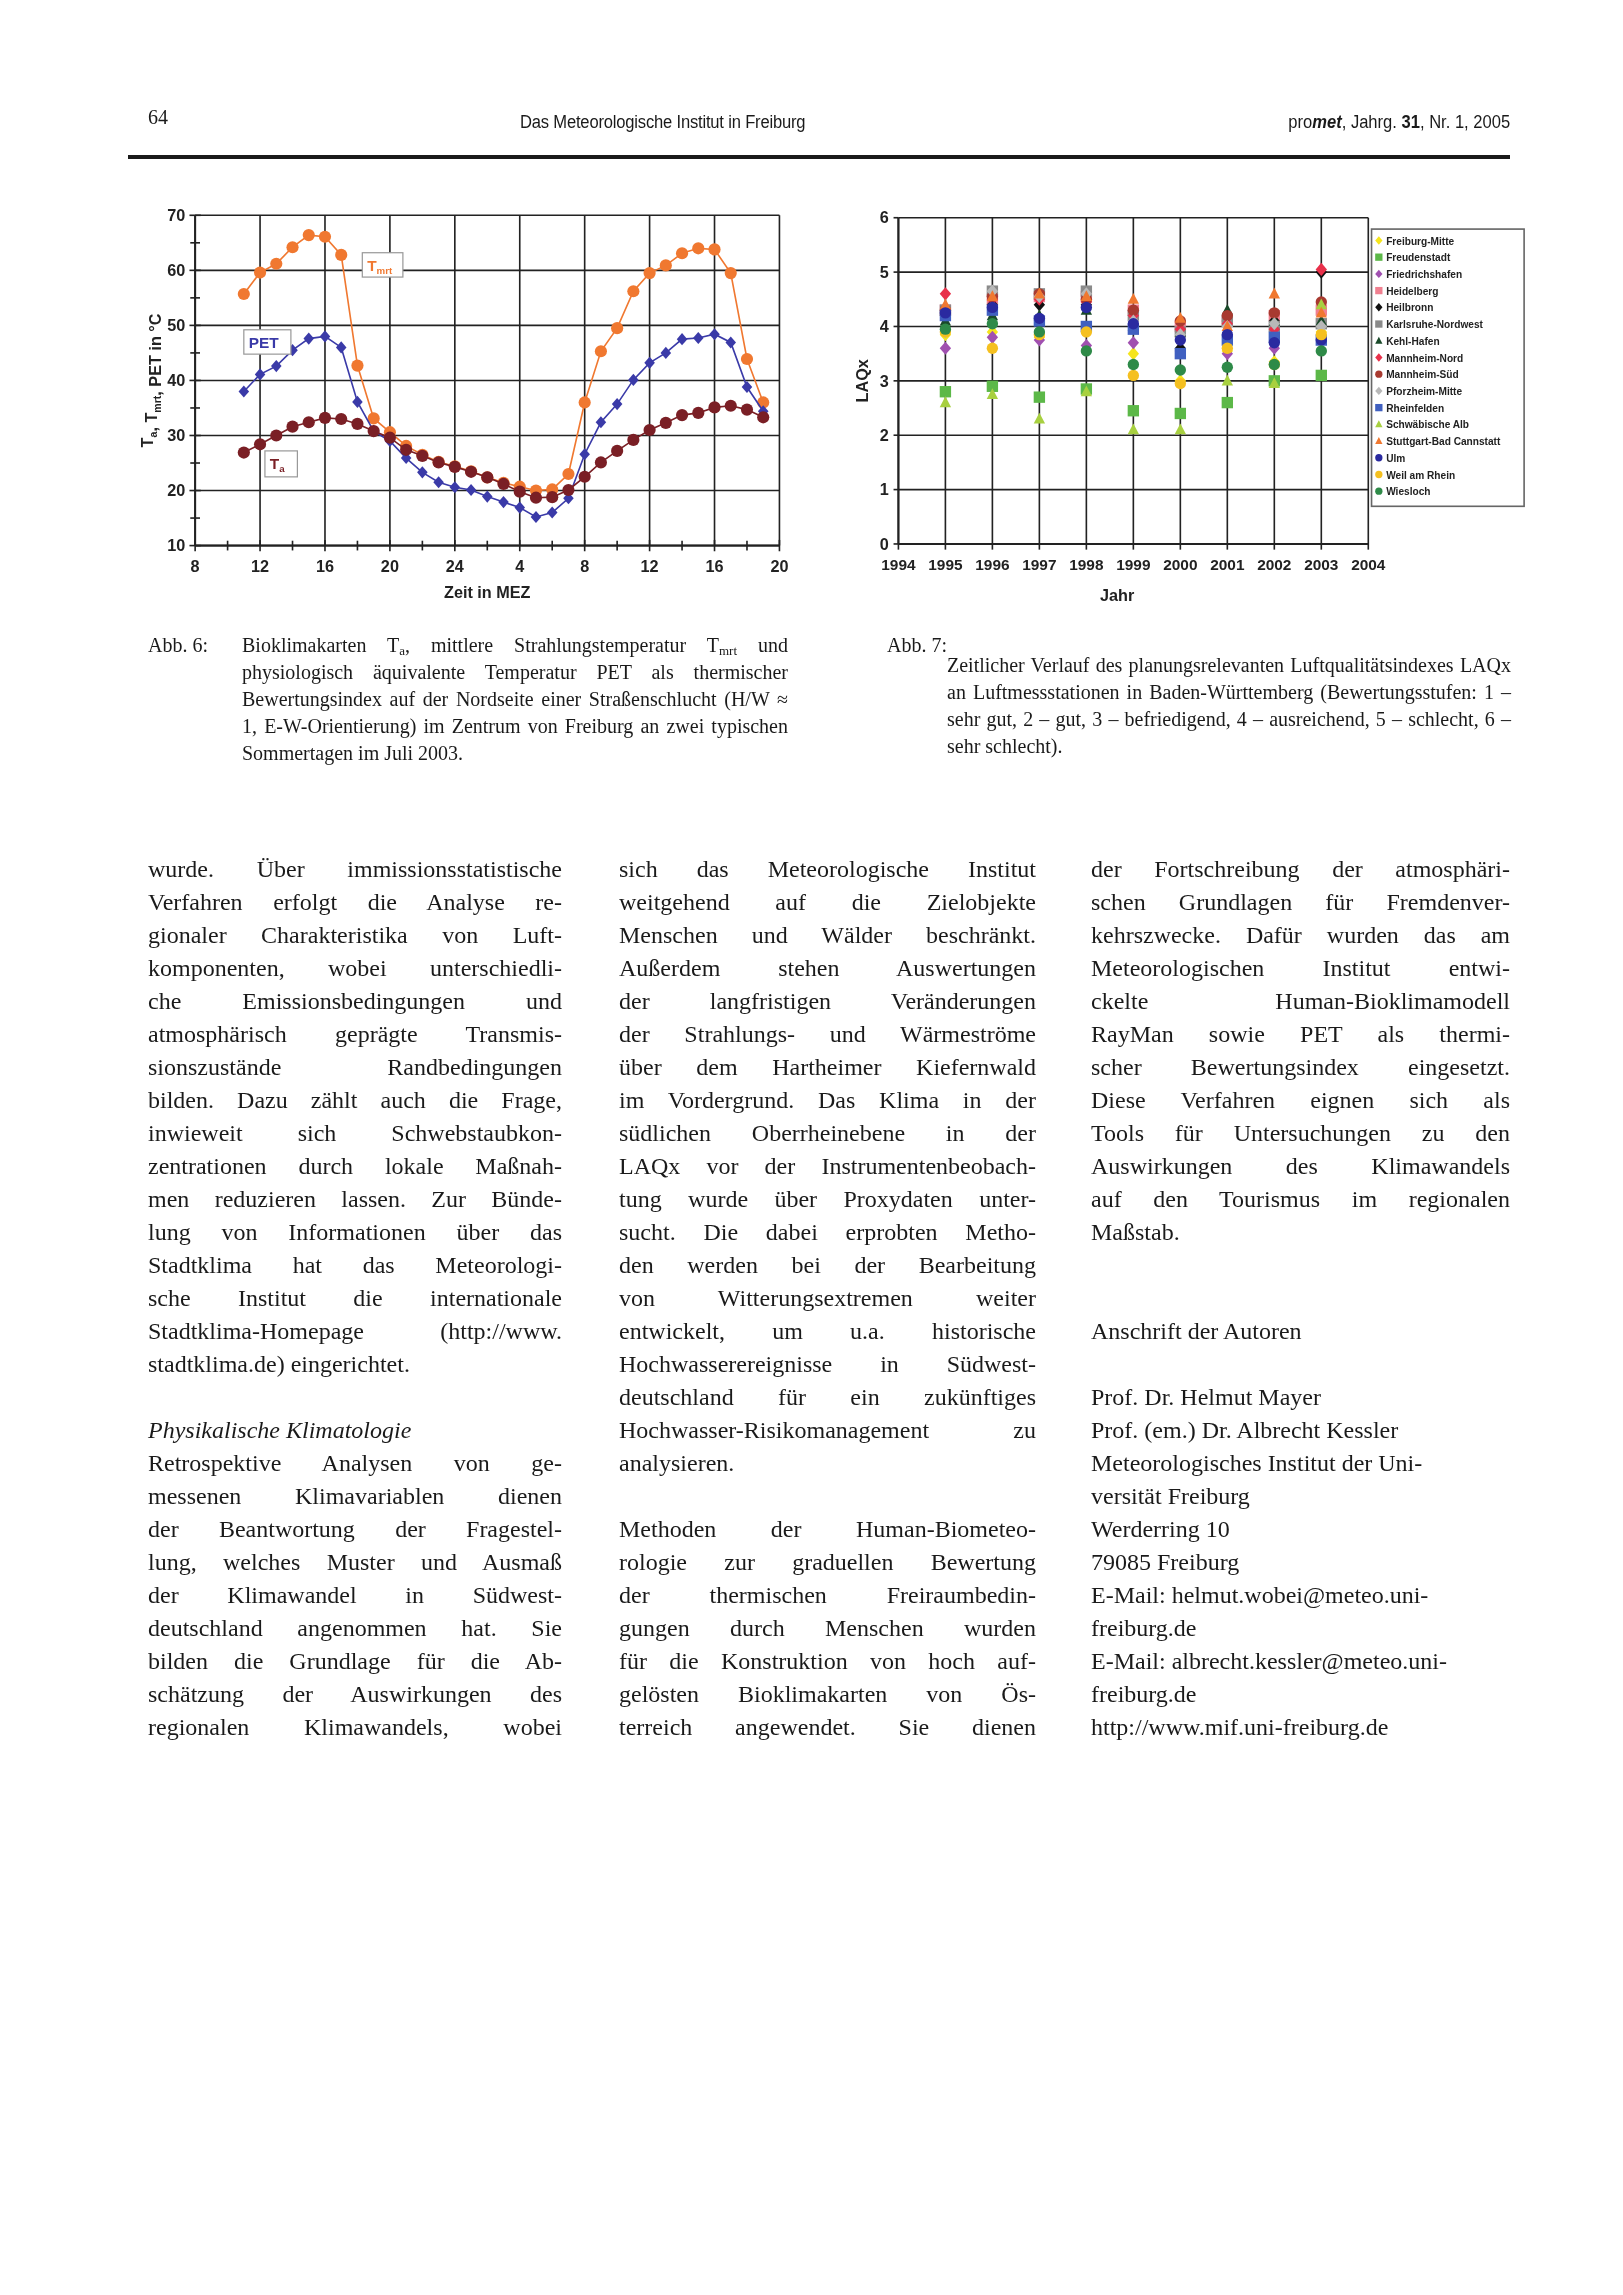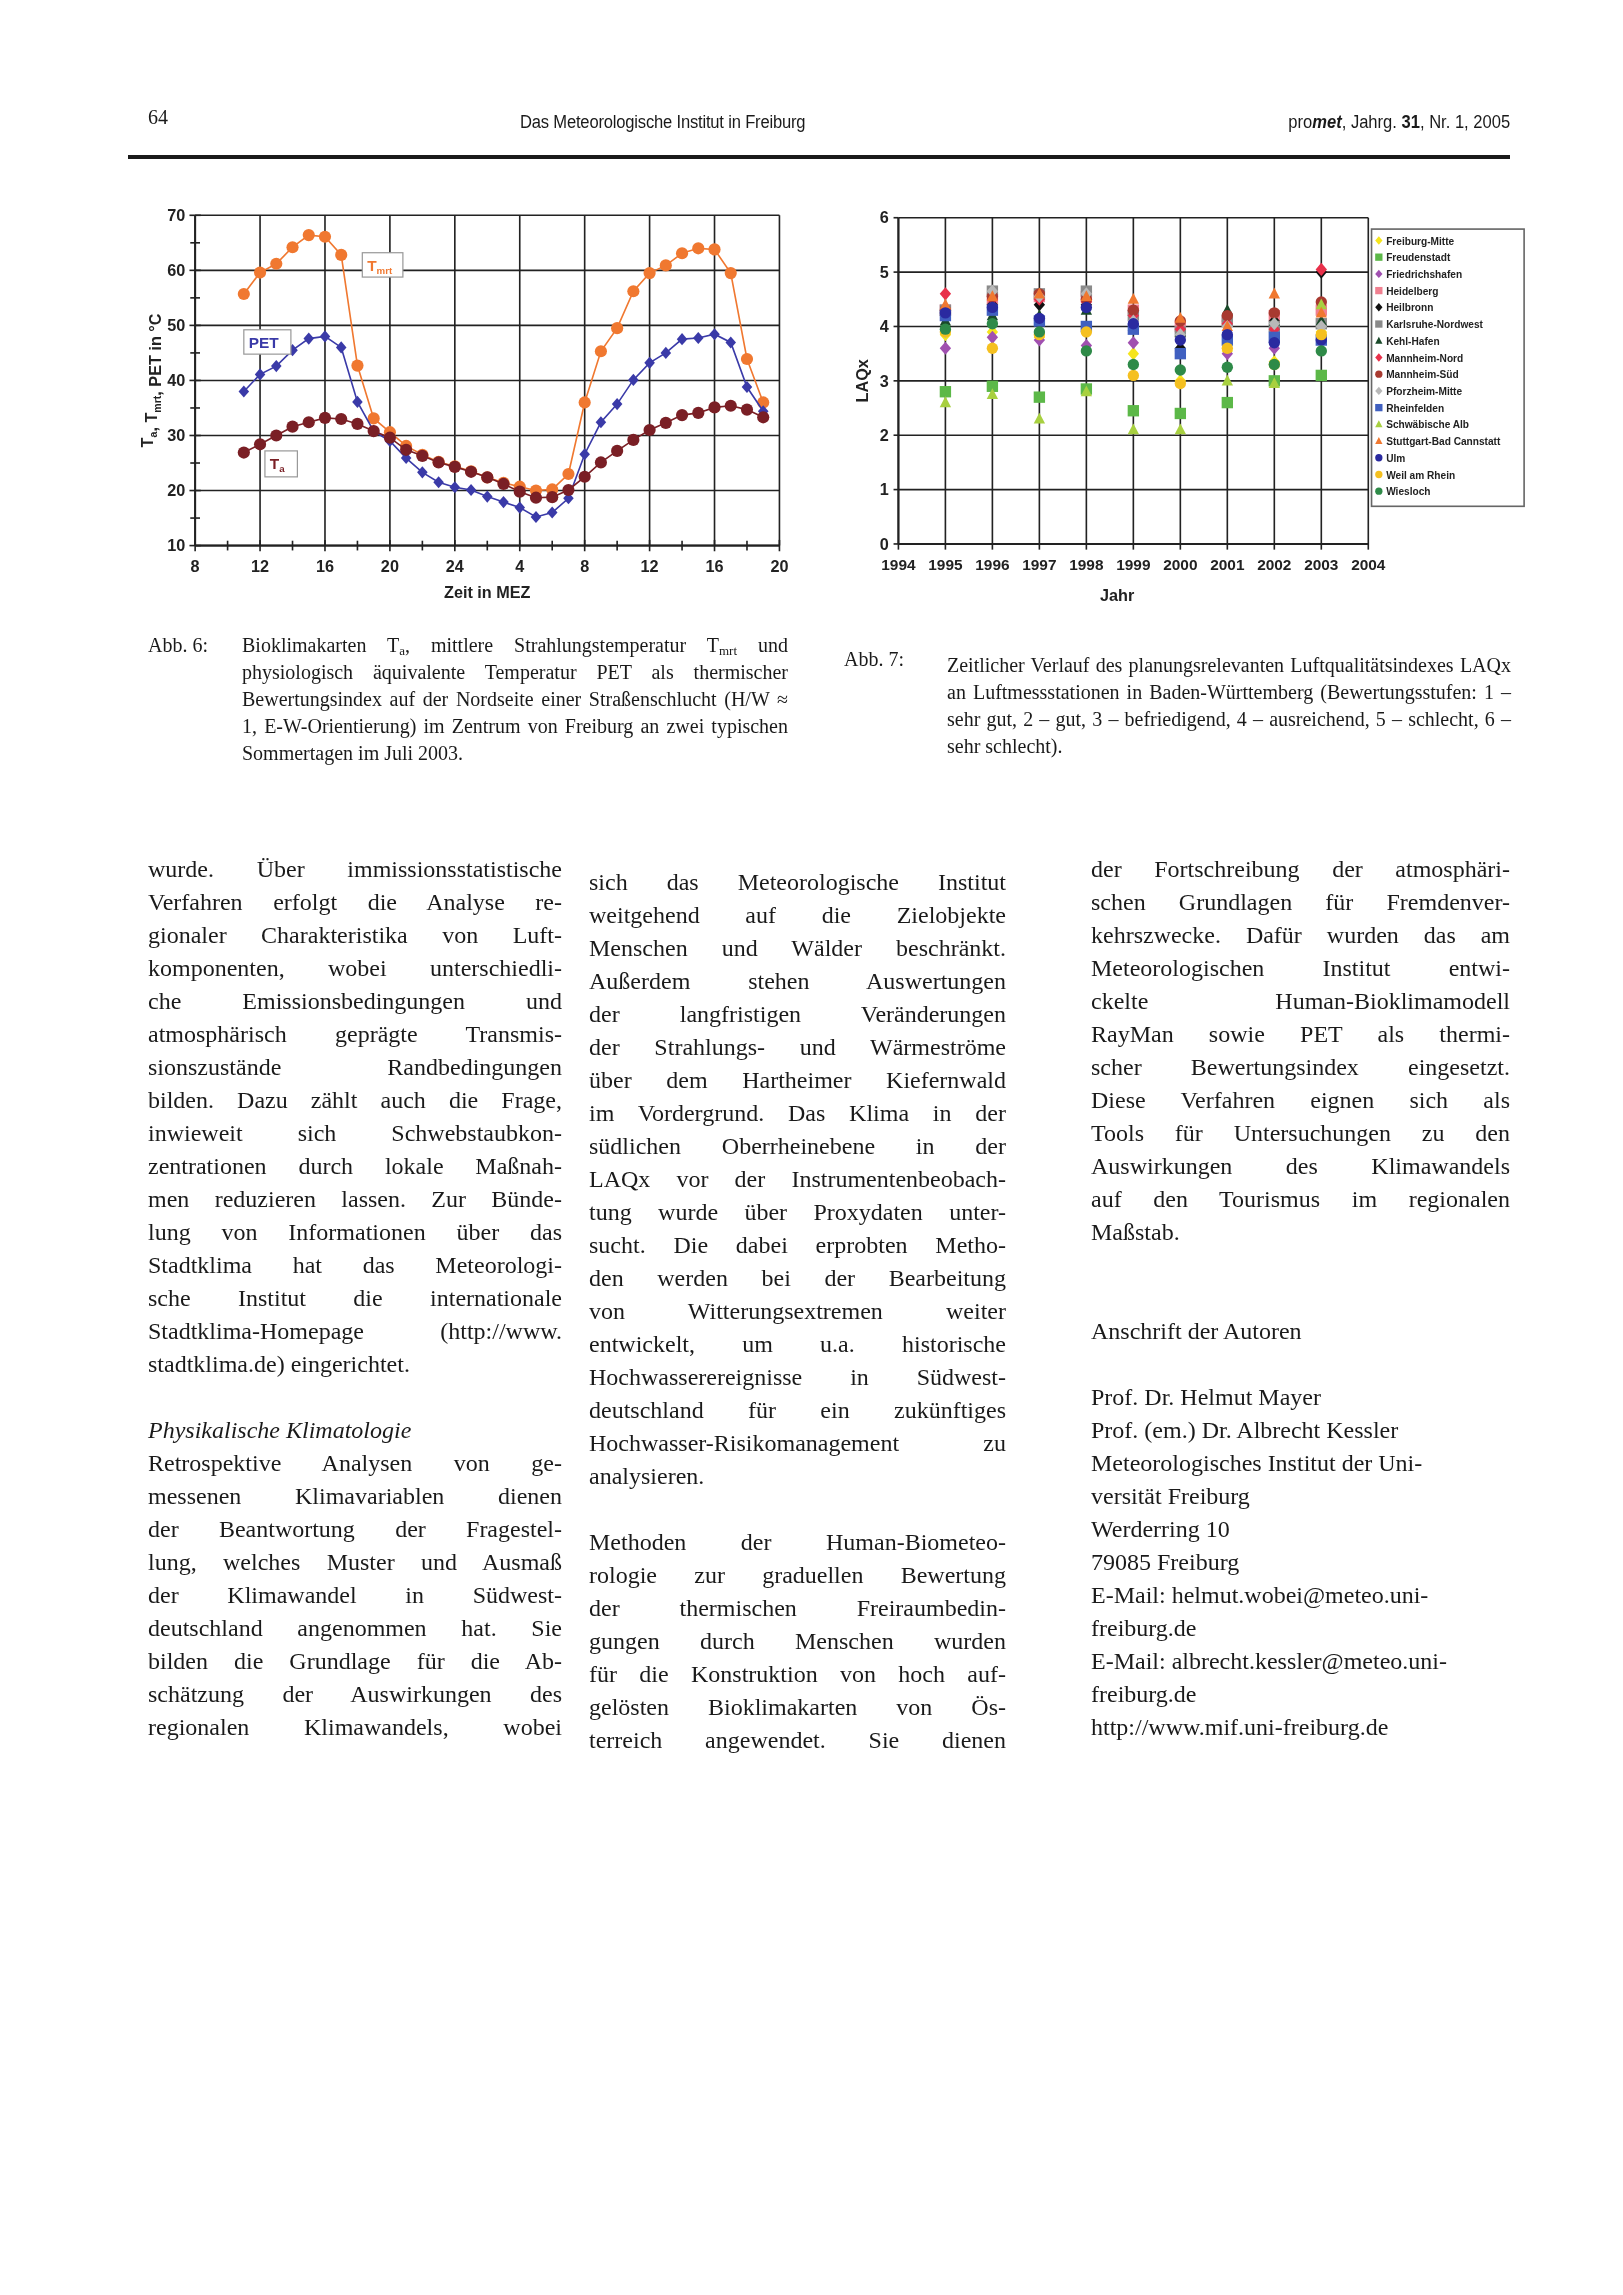--- a/index.html
+++ b/index.html
@@ -13,27 +13,27 @@
   .hdr-rule { left: 128px; top: 155px; width: 1382px; height: 4px; background: #1a1a1a; }
   
   svg text { font-family: "Liberation Sans", sans-serif; font-weight: bold; fill: #222; }
   #chart1 { left: 130px; top: 195px; }
   #chart2 { left: 844px; top: 195px; }
   
   .caption { font-size: 20px; line-height: 27px; text-align: justify; }
   .cap-label { position: absolute; font-size: 20px; line-height: 27px; }
   .cap1-label { left: 148px; top: 632px; }
   .cap1-text { left: 242px; top: 632px; width: 546px; }
-  .cap2-label { left: 844px; top: 632px; margin-top: 14px; }
+  .cap2-label { left: 887px; top: 632px; }
   .cap2-text { left: 947px; top: 632px; width: 564px; margin-top: 20px; }
   sub { font-size: 13px; vertical-align: -3.2px; line-height: 0; }
   
   .col { position: absolute; top: 853px; font-size: 24px; line-height: 33px; text-align: justify; }
   .col1 { left: 148px; width: 414px; }
-  .col2 { left: 589px; width: 417px; margin-top: 13px; }
+  .col2 { left: 619px; width: 417px; }
   .col3 { left: 1091px; width: 419px; }
   .line { display: block; text-align: justify; text-align-last: justify; white-space: nowrap; }
   .line.last { text-align-last: left; }
   .sub-heading { font-style: italic; }
   .spacer { height: 33px; }
   .bold-heading { font-weight: normal; }
 </style>
 </head>
 <body>
 

